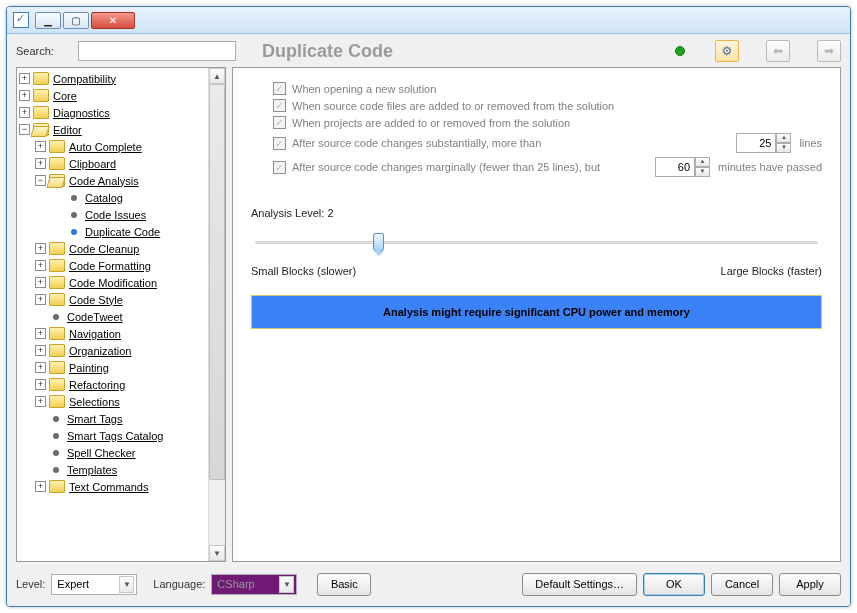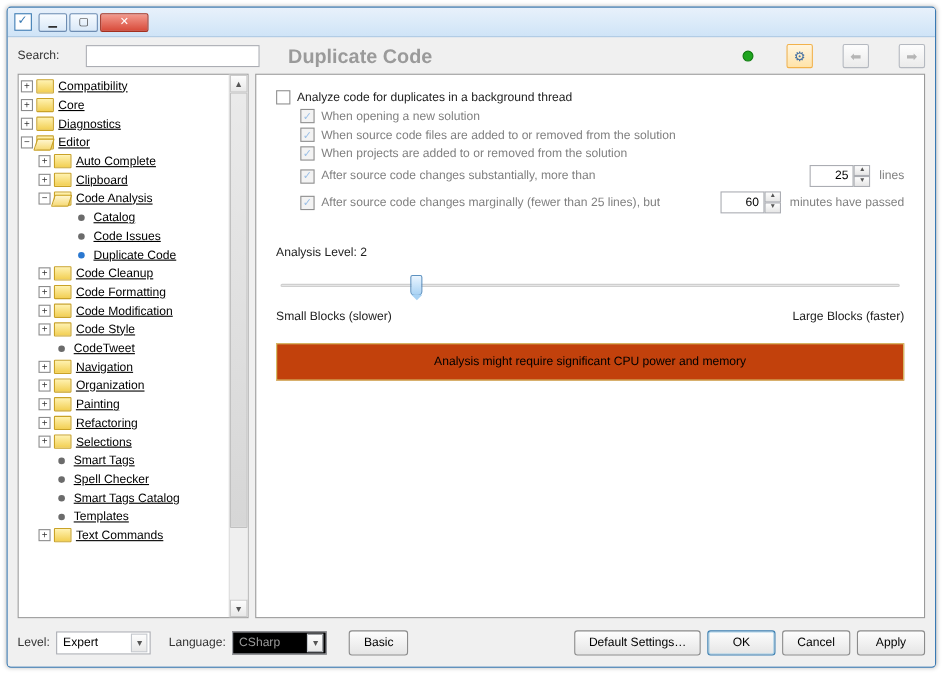--- a/index.html
+++ b/index.html
@@ -63,26 +63,26 @@
 .row-with-spin .check { margin-right: 6px; }
 
 .section-gap { height: 26px; }
 .slider-label { color: #222; margin-bottom: 14px; }
 .slider-track-wrap { position: relative; height: 22px; margin: 0 4px; }
 .slider-track { position: absolute; top: 8px; left: 0; right: 0; height: 3px; background: #e6e6e6; border: 1px solid #cfcfcf; border-radius: 2px; }
 .slider-thumb { position: absolute; left: 21%; top: 0; width: 11px; height: 19px; background: linear-gradient(#eaf5ff,#a8d2f4); border: 1px solid #5c91c0; border-radius: 2px 2px 4px 4px; }
 .slider-thumb::after { content:""; position:absolute; bottom:-5px; left:0; width:0; height:0; border-left:5.5px solid transparent; border-right:5.5px solid transparent; border-top:5px solid #a8d2f4; }
 .slider-ends { display: flex; justify-content: space-between; color: #222; margin-top: 10px; }
 
-.warning { margin-top: 18px; border: 1px solid #d7c86f; background: #c2410c; color: #000; text-align: center; font-weight: 400; padding: 10px 8px; font-size: 11px; }
+.warning { margin-top: 18px; border: 1px solid #d7c86f; background: #3b82f6; color: #000; text-align: center; font-weight: 700; padding: 10px 8px; font-size: 11px; }
 
 .bottomrow { display: flex; align-items: center; height: 32px; gap: 6px; margin-top: 6px; }
 .bottomrow .lbl { color: #333; }
 .combo { height: 21px; border: 1px solid #abadb3; background: #fff; display: inline-flex; align-items: center; padding: 0 2px 0 5px; }
-.combo.disabled { background: #000000; color: #9a9a9a; }
+.combo.disabled { background: #701a75; color: #9a9a9a; }
 .combo .val { min-width: 58px; }
 .combo .dd { width: 15px; height: 17px; border: 1px solid #c3c7cc; background: linear-gradient(#fdfdfd,#e8e8e8); margin-left: 4px; display:flex; align-items:center; justify-content:center; font-size:8px; color:#555;}
 .btn { height: 23px; border: 1px solid #8b8b8b; background: linear-gradient(#fdfdfd,#e5e5e5); border-radius: 3px; padding: 0 12px; min-width: 62px; display: inline-flex; align-items: center; justify-content: center; color: #000; }
 .btn.small { min-width: 54px; }
 .btn.default { border-color: #3c7fb1; box-shadow: 0 0 0 1px #a5cfe7 inset; }
 .spacer { flex: 1; }
 .gear { font-size: 12px; color: #4671a3; }
 </style>
 </head>
 <body>
@@ -222,26 +222,26 @@
                 <span class="text">Selections</span>
               </div>
               <div class="node indent1">
                 <span class="expander blank"></span>
                 <span class="dot"></span>
                 <span class="text">Smart Tags</span>
               </div>
               <div class="node indent1">
                 <span class="expander blank"></span>
                 <span class="dot"></span>
+                <span class="text">Smart Tags Catalog</span>
+              </div>
+              <div class="node indent1">
+                <span class="expander blank"></span>
+                <span class="dot"></span>
                 <span class="text">Spell Checker</span>
-              </div>
-              <div class="node indent1">
-                <span class="expander blank"></span>
-                <span class="dot"></span>
-                <span class="text">Smart Tags Catalog</span>
               </div>
               <div class="node indent1">
                 <span class="expander blank"></span>
                 <span class="dot"></span>
                 <span class="text">Templates</span>
               </div>
               <div class="node indent1">
                 <span class="expander">+</span>
                 <span class="icon"></span>
                 <span class="text">Text Commands</span>
@@ -250,24 +250,20 @@
           <div class="tree-scroll">
             <div class="arrow">▲</div>
             <div class="track">
                 <div class="thumb"></div>
               </div>
             <div class="arrow">▼</div>
           </div>
         </div>
 
         <div class="rightpane">
-          <div class="checkrow">
-            <span class="check"></span>
-            <span>Analyze code for duplicates in a background thread</span>
-          </div>
           <div class="checkrow sub">
             <span class="check disabled">✓</span>
             <span>When opening a new solution</span>
           </div>
           <div class="checkrow sub">
             <span class="check disabled">✓</span>
             <span>When source code files are added to or removed from the solution</span>
           </div>
           <div class="checkrow sub">
             <span class="check disabled">✓</span>

